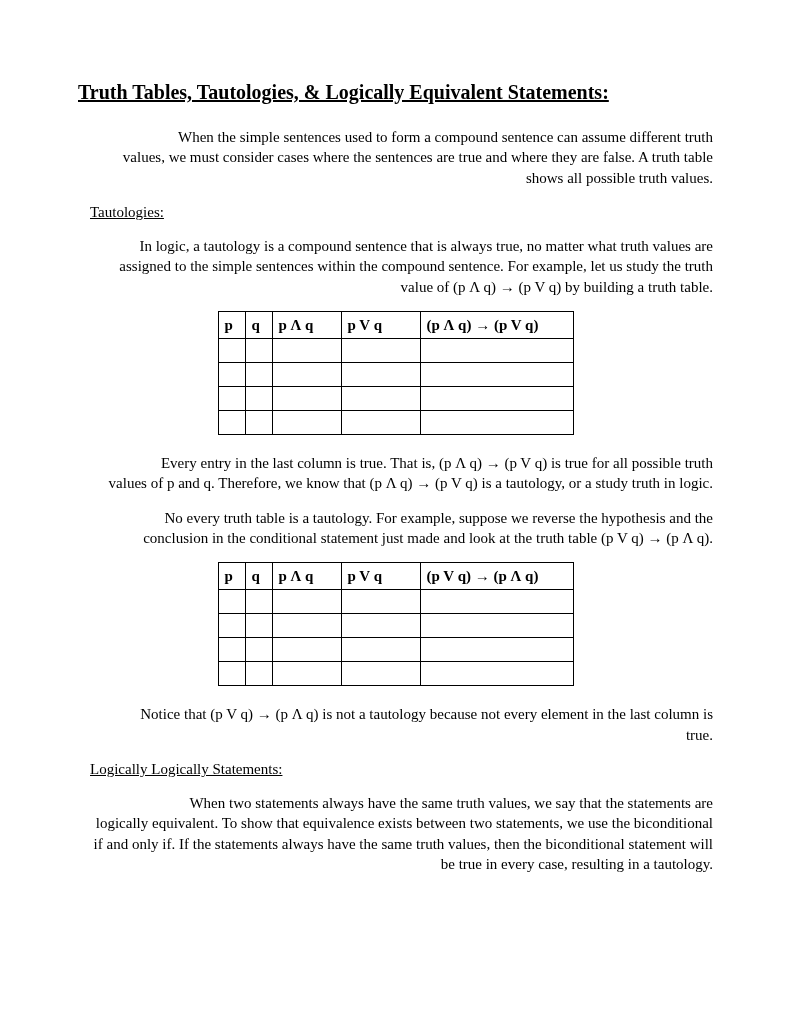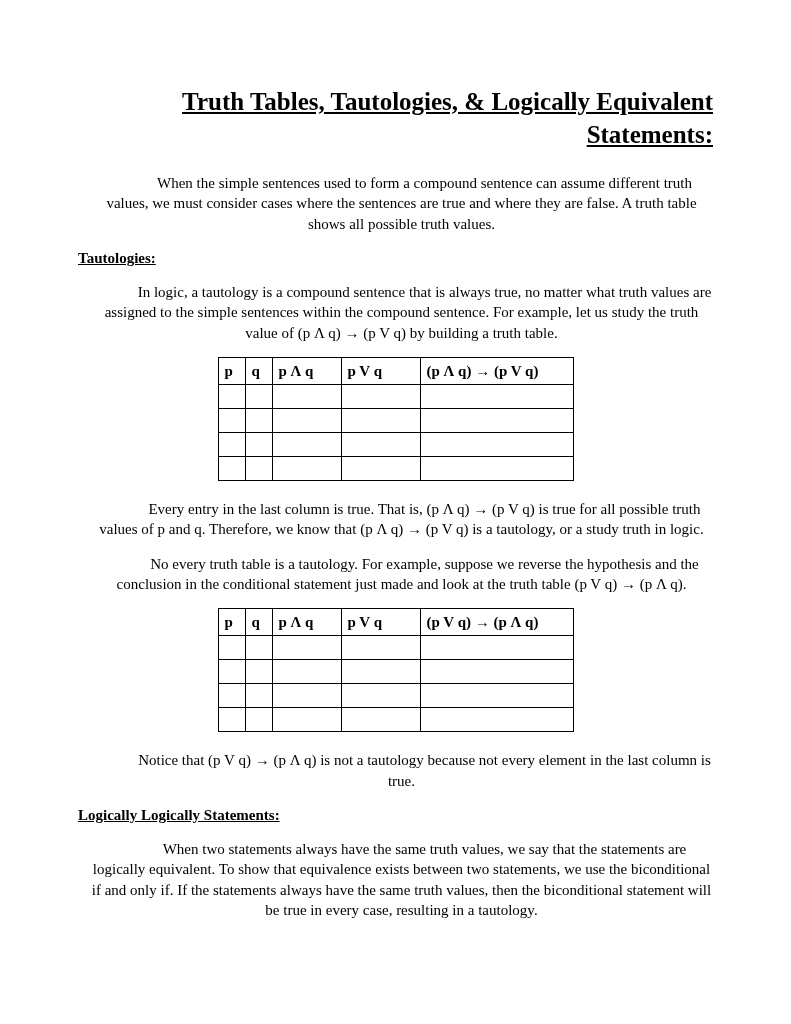--- a/index.html
+++ b/index.html
@@ -7,39 +7,38 @@
       font-size: 15px;
       color: #000;
       background: #fff;
       margin: 0;
       padding: 70px 78px 60px 78px;
       width: 791px;
       box-sizing: border-box;
       line-height: 1.35;
     }
     h1 {
-      font-size: 25px;
+      font-size: 20px;
       font-weight: bold;
       text-decoration: underline;
-      margin: 16px 0 22px 0;
+      margin: 9px 0 22px 0;
       line-height: 1.3;
-      text-align: right;
     }
     .para {
       margin: 0 0 14px 12px;
-      text-align: center;
+      text-align: right;
     }
     .para .indent {
       display: inline-block;
       width: 46px;
     }
     .subhead {
-      font-weight: bold;
+      font-weight: normal;
       text-decoration: underline;
-      margin: 4px 0 14px 0;
+      margin: 4px 0 14px 12px;
     }
     table.truth {
       border-collapse: collapse;
       margin: 6px auto 18px auto;
     }
     table.truth th, table.truth td {
       border: 1px solid #000;
       padding: 3px 6px;
       text-align: left;
       vertical-align: top;

